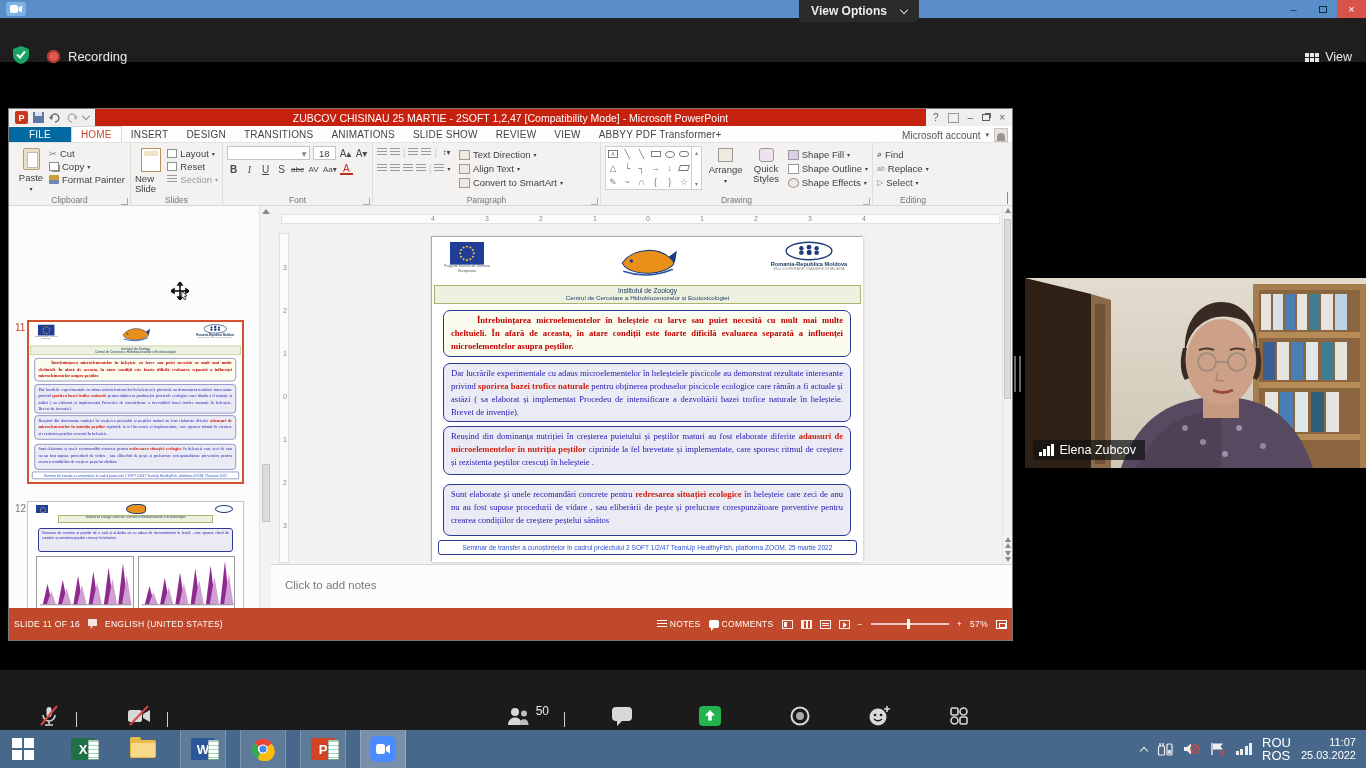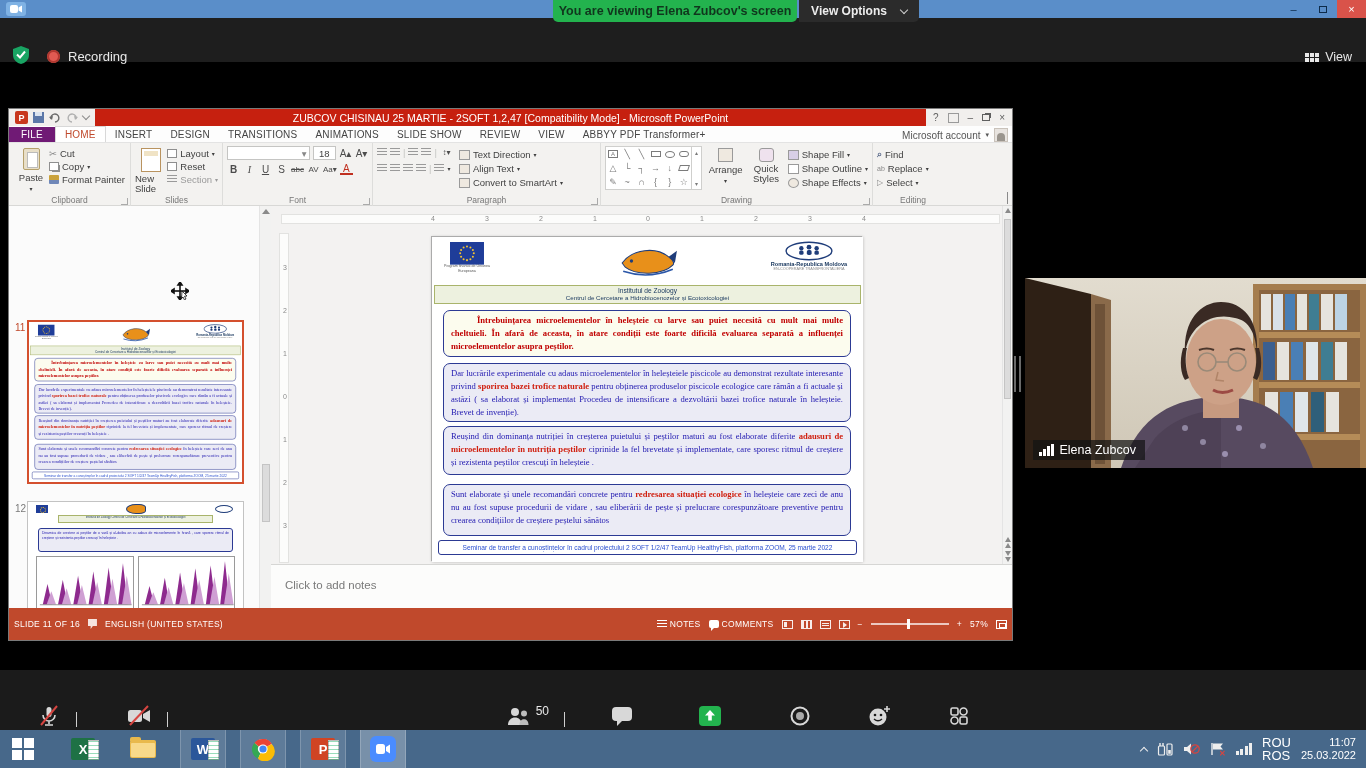--- a/index.html
+++ b/index.html
@@ -32,21 +32,21 @@
   .qat { display:flex; align-items:center; gap:5px; padding:0 6px; height:17px; }
   .qat .pico { width:13px; height:13px; background:#c8371d; color:#fff; font-size:9px; font-weight:bold; display:flex; align-items:center; justify-content:center; border-radius:2px; }
   .qat .save { width:11px; height:11px; background:#5b77a8; position:relative; }
   .qat .save::before { content:""; position:absolute; left:2px; top:0; width:7px; height:4px; background:#dbe3ef; }
   .qat .uarr svg { width:12px; height:10px; }
   .ppt-titleband { flex:1; height:17px; background:#c6200f; color:#fff; font-size:10.5px; display:flex; align-items:center; justify-content:center; white-space:nowrap; overflow:hidden; }
   .ppt-titlectl { display:flex; align-items:center; gap:9px; padding:0 7px; color:#5f5f5f; font-size:10px; }
   .ppt-titlectl .rest { width:8px; height:7px; border:1px solid #5f5f5f; box-shadow:2px -2px 0 -1px #5f5f5f; }
   .ppt-tabs { position:absolute; left:0; top:17px; width:100%; height:17px; background:#fdfdfd; display:flex; align-items:flex-end; font-size:10px; color:#444; border-bottom:1px solid #e3e3e3; }
   .ppt-tab { padding:2px 9px 2px; letter-spacing:.2px; }
-  .tab-file { background:#701a75; color:#fff; padding:2px 12px; }
+  .tab-file { background:#0369a1; color:#fff; padding:2px 20px; }
   .tab-active { background:#fff; color:#c0492c; border:1px solid #d8d8d8; border-bottom:none; }
   .tabs-right { margin-left:auto; display:flex; align-items:center; gap:5px; padding-right:4px; color:#555; }
   .avatar { width:14px; height:14px; background:#e8e4e0; border:1px solid #c9c2ba; display:flex; align-items:flex-end; justify-content:center; overflow:hidden; }
   .avatar i { width:8px; height:8px; border-radius:50% 50% 0 0; background:#9a958e; }
   .ppt-ribbon { position:absolute; left:0; top:34px; width:100%; height:63px; background:#f3f2f0; border-bottom:1px solid #d8d8d6; display:flex; font-size:9.5px; color:#3f3f3f; }
   .rgroup { position:relative; height:63px; border-right:1px solid #dddddb; padding:3px 4px 12px; }
   .glabel { position:absolute; bottom:1px; left:0; right:0; text-align:center; font-size:8.5px; color:#777; }
   .dlg { position:absolute; right:2px; bottom:1px; width:7px; height:7px; border-left:1px solid #999; border-bottom:1px solid #999; transform:rotate(-90deg); opacity:.8; }
   .bigbtn { display:flex; flex-direction:column; align-items:center; justify-content:flex-start; gap:2px; width:36px; padding-top:2px; }
   .clip-ico { width:17px; height:22px; background:#e8dfc9; border:1px solid #b5a06b; border-radius:2px; position:relative; }
@@ -202,21 +202,20 @@
         </svg>
     </div>
     <div class="zm-winctl">
       <div class="wbtn">–</div>
       <div class="wbtn">
           <span class="rest" style="display:inline-block;width:8px;height:7px;border:1px solid #0d2b4a;"></span>
         </div>
       <div class="wbtn close">×</div>
     </div>
   </div>
-  <div class="zm-banner">You are viewing Elena Zubcov's screen</div>
   <div class="zm-viewopts">
     <span>View Options</span>
       <span class="chev"></span>
   </div>
 
   <div class="zm-topbar">
     <svg class="shield" viewBox="0 0 16 18">
         <path d="M8 0 L16 3 V9 C16 14 12 17 8 18 C4 17 0 14 0 9 V3 Z" fill="#19a463"></path>
         <path d="M4 8.5 L7 11.5 L12 5.5" stroke="#fff" stroke-width="2" fill="none"></path>
       </svg>

